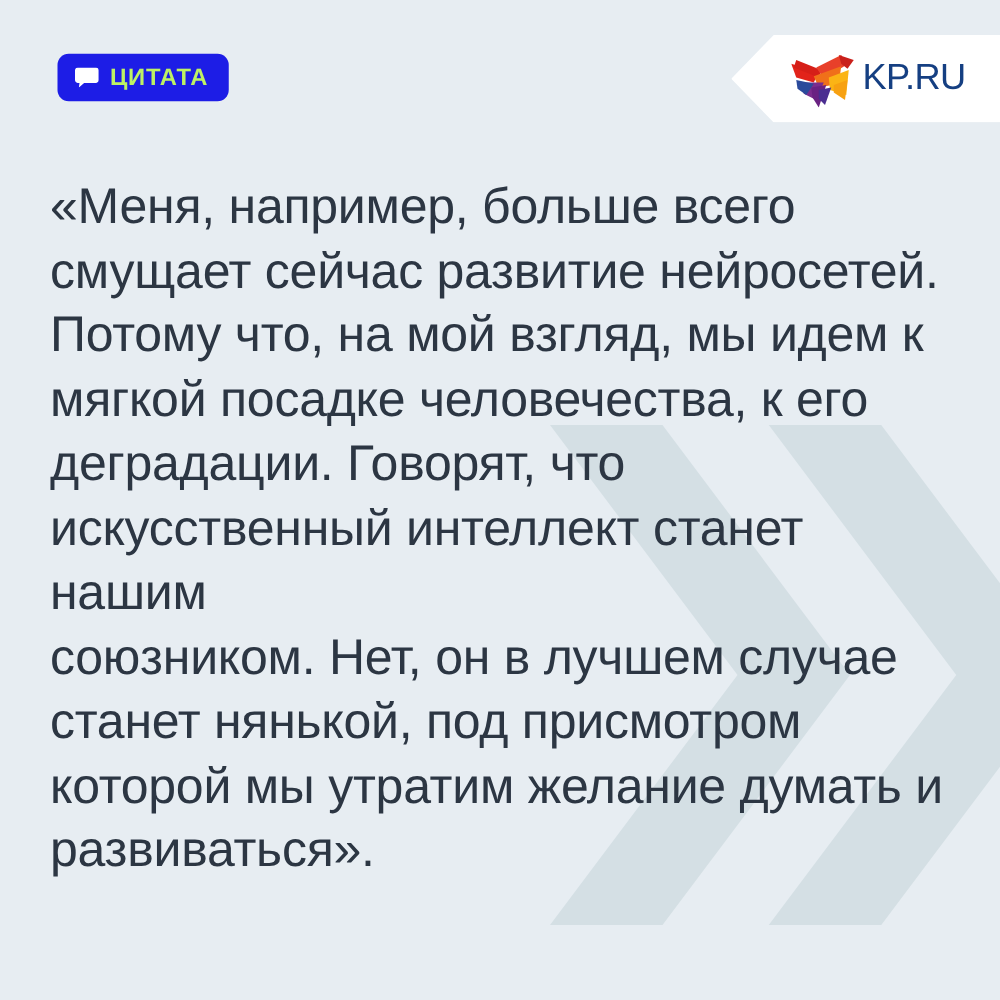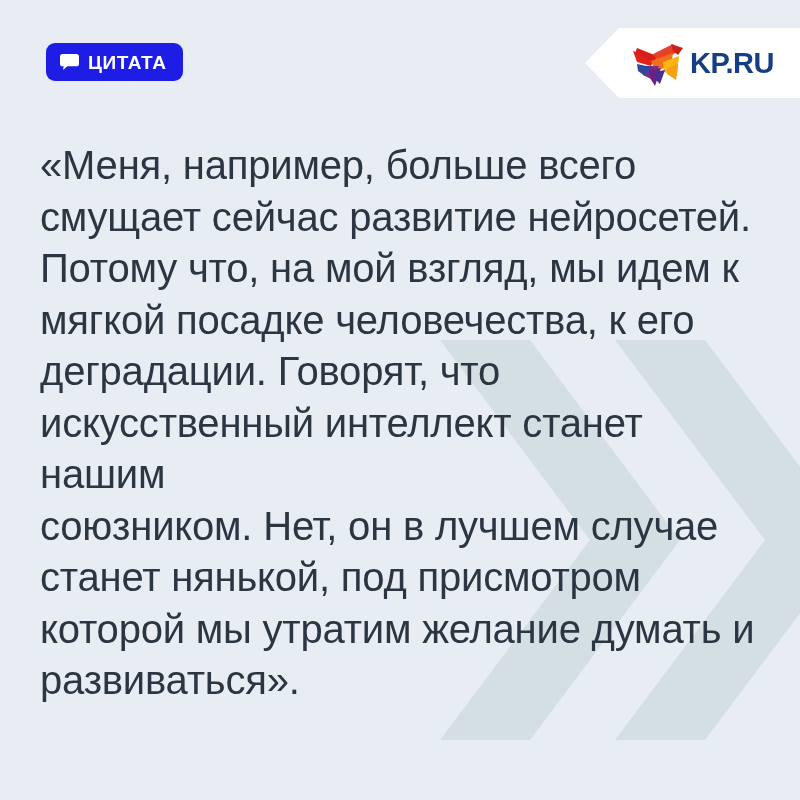--- a/index.html
+++ b/index.html
@@ -56,21 +56,21 @@
     border-radius: 9px;
     box-sizing: border-box;
   }
   .quote-badge .bubble-icon {
     display: block;
     width: 19px;
     height: 16px;
     flex: 0 0 auto;
   }
   .quote-badge .badge-label {
-    color: #ffffff;
+    color: #bef264;
     font-size: 19px;
     font-weight: bold;
     letter-spacing: 0.6px;
     line-height: 1;
     white-space: nowrap;
     font-family: "Liberation Sans", sans-serif;
   }
 
   .logo-plate {
     position: absolute;
@@ -92,21 +92,21 @@
     width: 52px;
     height: 44px;
   }
   .logo-word {
     position: absolute;
     left: 105px;
     top: 50%;
     transform: translateY(-50%);
     color: #153f82;
     font-size: 29px;
-    font-weight: bold;
+    font-weight: normal;
     letter-spacing: -0.5px;
     font-family: "Liberation Sans", sans-serif;
     line-height: 1;
   }
 
   
   .quote-block {
     position: absolute;
     left: 40px;
     top: 128px;

